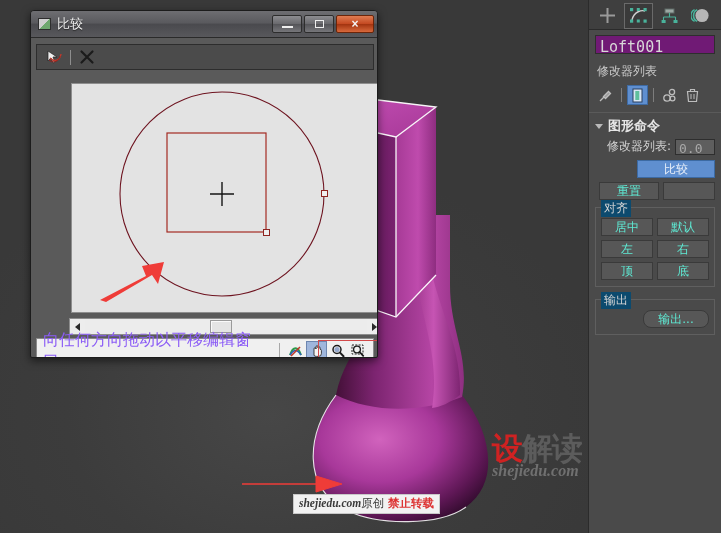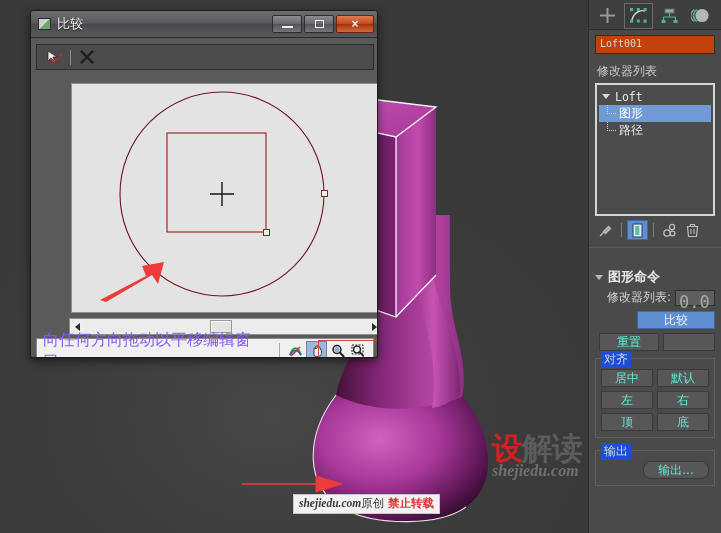--- a/index.html
+++ b/index.html
@@ -153,22 +153,22 @@
     height:30px; background:#3f3f3f; display:flex; align-items:center;
     padding:2px 0 0 4px; gap:2px;
     border-bottom:1px solid #2b2b2b;
   }
   .ptab{ width:29px;height:26px; display:flex;align-items:center;justify-content:center;
          border:1px solid transparent; }
   .ptab.active{ background:#3a3a3a; border:1px solid #6a6a6a; }
 
   #name-row{ padding:5px 6px 3px 6px; }
   #name-field{
-    height:19px; background:#c2410c; border:1px solid #2e2e2e;
-    color:#d8d8d8; font-size:10px; padding:2px 4px;
+    height:19px; background:#701a75; border:1px solid #2e2e2e;
+    color:#d8d8d8; font-size:15px; padding:2px 4px;
     font-family:"DejaVu Sans Mono", monospace;
   }
   #mod-list{
     margin:4px 6px 0 6px; height:20px;
     background:#4a4a4a;
     color:#c9c9c9; font-size:12px; padding:2px 2px;
     font-family:"DejaVu Sans",sans-serif;
   }
   #stack{
     margin:2px 6px 0 6px; height:133px;
@@ -185,44 +185,44 @@
           border-top:5px solid #d9d9d9; margin-right:5px; }
   .tree-line{ position:absolute; left:8px; top:0; width:9px; height:9px;
               border-left:1px dotted #cfcfcf; border-bottom:1px dotted #cfcfcf; }
   #stack-bottom{
     margin:3px 6px 0 6px; height:22px; display:flex; align-items:center; gap:2px;
   }
   .sb-icon{ width:21px;height:20px;display:flex;align-items:center;justify-content:center; }
   .sb-icon.on{ background:#5f8fd0; border:1px solid #3e6ba4; }
   .vsep{ width:1px;height:14px;background:#7d7d7d;margin:0 3px; }
 
-  #rollout{ margin-top:6px; border-top:1px solid #5a5a5a; padding-top:20px; }
+  #rollout{ margin-top:6px; border-top:1px solid #5a5a5a; padding-top:4px; }
   .rollhead{ display:flex;align-items:center; color:#e6e6e6;
              font-size:13px; font-weight:bold; padding-left:6px;
              font-family:"DejaVu Sans",sans-serif; }
   .rollhead .caret{ border-top-color:#b9b9b9; }
   .prow{ display:flex; align-items:center; justify-content:flex-end;
          padding:3px 6px 0 6px; gap:4px; }
   .plabel{ color:#d2d2d2; font-size:12px; font-family:"DejaVu Sans",sans-serif; }
   .spin{ width:40px;height:16px;background:#5e5e5e;border:1px solid #2e2e2e;
-         color:#a8a8a8;font-size:17px;text-align:left;padding:1px 3px;
+         color:#a8a8a8;font-size:13px;text-align:left;padding:1px 3px;
          font-family:"DejaVu Sans Mono",monospace;}
   .pbtn{
     height:18px; background:#575757; border:1px solid #3a3a3a;
     color:#5eead4; font-size:12px;
     display:flex;align-items:center;justify-content:center;
     font-family:"DejaVu Sans",sans-serif;
   }
   .pbtn.blue{ background:#5f8fd0; color:#e9f0fa; border-color:#3c6aa3; }
   .group{
     margin:7px 6px 0 6px; border:1px solid #5f5f5f; padding:10px 5px 6px 5px;
     position:relative;
   }
   .group-title{
-    position:absolute; top:-8px; left:5px; background:#1d4ed8;
+    position:absolute; top:-8px; left:5px; background:#0c4a6e;
     padding:0 3px; color:#d6d6d6; font-size:12px;
     font-family:"DejaVu Sans",sans-serif;
   }
   .grow{ display:flex; gap:4px; margin-bottom:4px; }
   .grow .pbtn{ flex:1; }
 </style>
 </head>
 <body>
 
 <div id="viewport">
@@ -442,34 +442,20 @@
       </svg>
     </div>
   </div>
 
   <div id="name-row">
     <div id="name-field">Loft001</div>
   </div>
 
   <div id="mod-list">修改器列表</div>
 
-  <div id="stack">
-    <div class="stack-row root">
-      <span class="caret"></span>
-      <span>Loft</span>
-    </div>
-    <div class="stack-row child sel">
-      <span class="tree-line"></span>
-      <span>图形</span>
-    </div>
-    <div class="stack-row child">
-      <span class="tree-line"></span>
-      <span>路径</span>
-    </div>
-  </div>
 
   <div id="stack-bottom">
     <div class="sb-icon">
       <svg width="15" height="15" viewBox="0 0 15 15">
         <path d="M2 13 L6 9 M5.5 8.5 L 10.5 3.5 L 12.5 5.5 L 7.5 10.5 Z" stroke="#bdbdbd" stroke-width="1.3" fill="#9a9a9a"></path>
       </svg>
     </div>
     <div class="vsep"></div>
     <div class="sb-icon on">
       <svg width="11" height="15" viewBox="0 0 11 15">

